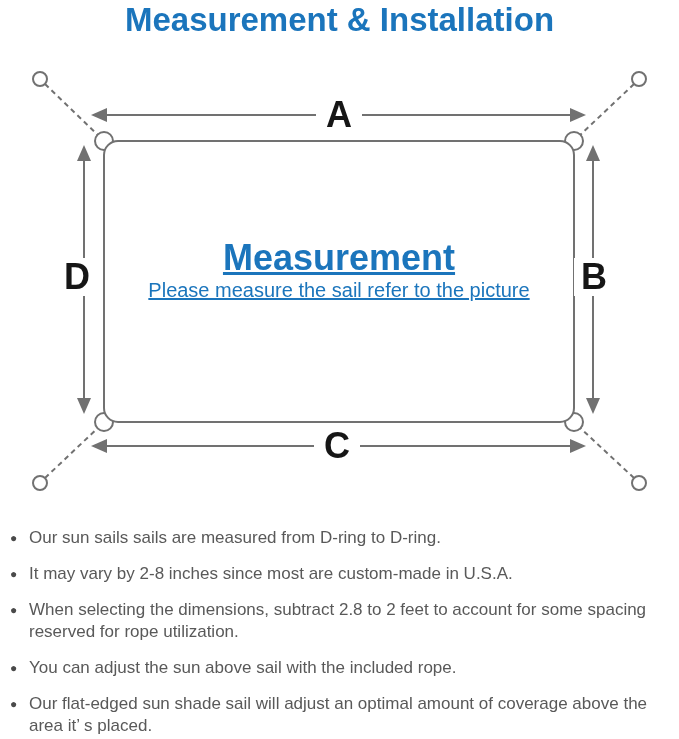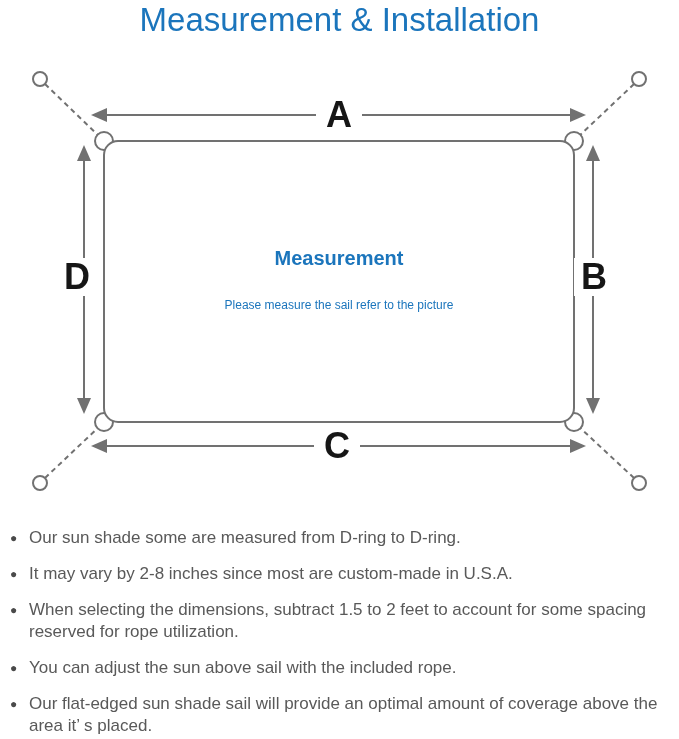--- a/index.html
+++ b/index.html
@@ -9,21 +9,21 @@
     font-family: "Liberation Sans", sans-serif;
     position: relative;
     overflow: hidden;
   }
   .page-title {
     position: absolute;
     top: 0; left: 0; width: 679px;
     text-align: center;
     font-size: 33px;
     line-height: 40px;
-    font-weight: normal;
+    font-weight: bold;
     color: #1b75bc;
   }
   svg.diagram {
     position: absolute;
     top: 0; left: 0;
   }
   .dim-label {
     position: absolute;
     transform: translate(-50%, -50%);
     background: #ffffff;
@@ -37,28 +37,30 @@
   .center-text {
     position: absolute;
     left: 339px;
     top: 243px;
     transform: translateX(-50%);
     width: 420px;
     text-align: center;
     color: #1b75bc;
   }
   .center-title {
-    font-size: 20px;
+    font-size: 36px;
     font-weight: bold;
     line-height: 30px;
+    text-decoration: underline;
   }
   .center-subtitle {
-    font-size: 12px;
+    font-size: 20px;
     line-height: 20px;
-    margin-top: 22px;
+    margin-top: 7px;
+    text-decoration: underline;
   }
   .notes {
     position: absolute;
     top: 527px;
     left: 10px;
     width: 662px;
   }
   .note-item {
     display: flex;
     align-items: flex-start;
@@ -134,31 +136,31 @@
 <div class="dim-label vert" style="left:77px; top:277px;">D</div>
 
 <div class="center-text">
   <div class="center-title">Measurement</div>
   <div class="center-subtitle">Please measure the sail refer to the picture</div>
 </div>
 
 <div class="notes">
   <div class="note-item">
     <span class="bullet-icon">●</span>
-    <span class="note-text">Our sun shade some are measured from D-ring to D-ring.</span>
+    <span class="note-text">Our sun sails sails are measured from D-ring to D-ring.</span>
   </div>
   <div class="note-item">
     <span class="bullet-icon">●</span>
     <span class="note-text">It may vary by 2-8 inches since most are custom-made in U.S.A.</span>
   </div>
   <div class="note-item">
     <span class="bullet-icon">●</span>
-    <span class="note-text">When selecting the dimensions, subtract 1.5 to 2 feet to account for some spacing reserved for rope utilization.</span>
+    <span class="note-text">When selecting the dimensions, subtract 2.8 to 2 feet to account for some spacing reserved for rope utilization.</span>
   </div>
   <div class="note-item">
     <span class="bullet-icon">●</span>
     <span class="note-text">You can adjust the sun above sail with the included rope.</span>
   </div>
   <div class="note-item">
     <span class="bullet-icon">●</span>
-    <span class="note-text">Our flat-edged sun shade sail will provide an optimal amount of coverage above the area it’ s placed.</span>
+    <span class="note-text">Our flat-edged sun shade sail will adjust an optimal amount of coverage above the area it’ s placed.</span>
   </div>
 </div>
 
 </body></html>

